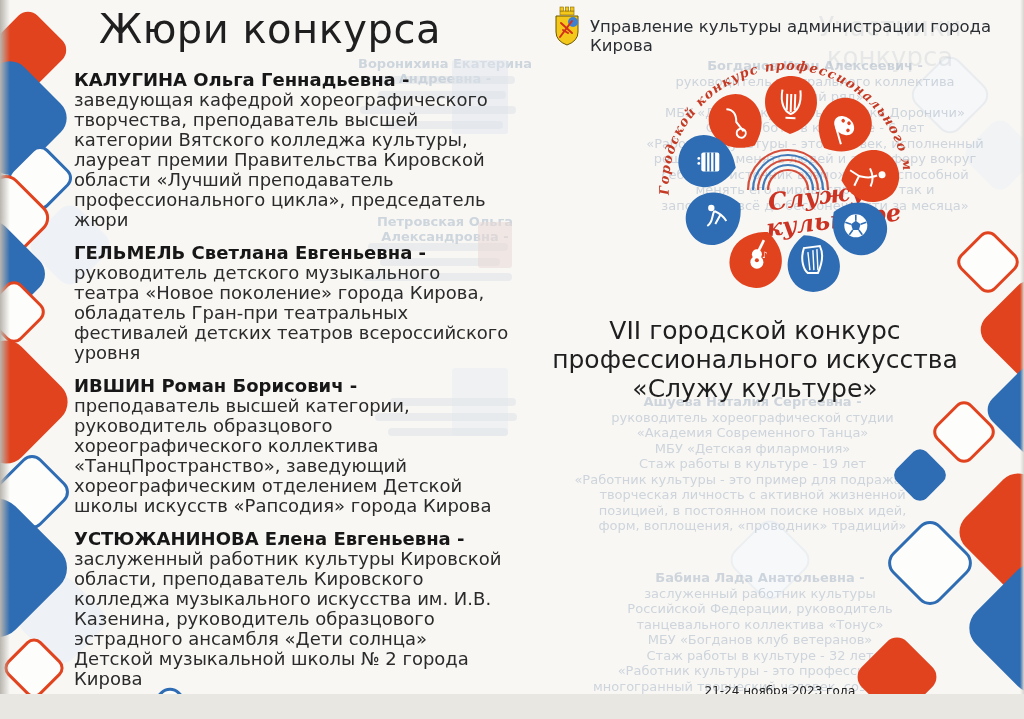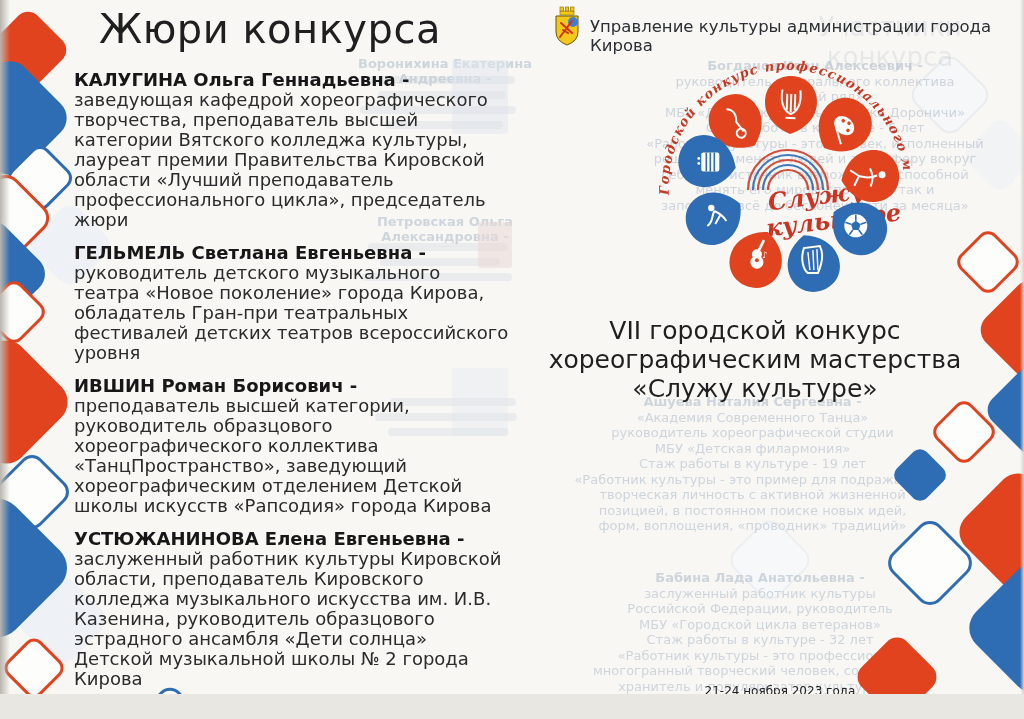--- a/index.html
+++ b/index.html
@@ -120,34 +120,35 @@
       <div class="gline">МБУ «Дворец культуры поселка Дороничи»</div>
       <div class="gline">Стаж работы в культуре - 6 лет</div>
       <div class="gline">«Работник культуры - это человек, исполненный</div>
       <div class="gline">решимости менять людей и атмосферу вокруг</div>
       <div class="gline">себя. Это источник возможности, способной</div>
       <div class="gline">менять его мировосприятие, так и</div>
       <div class="gline">заполнить всё до бесконечности за месяца»</div>
     </div>
   <div class="ghost" style="left:525px;top:394px;width:455px;">
       <div class="gline">Ашуева Наталия Сергеевна -</div>
+      <div class="gline">руководитель хореографической студии</div>
       <div class="gline">«Академия Современного Танца»</div>
-      <div class="gline">руководитель хореографической студии</div>
       <div class="gline">МБУ «Детская филармония»</div>
       <div class="gline">Стаж работы в культуре - 19 лет</div>
       <div class="gline">«Работник культуры - это пример для подражания,</div>
       <div class="gline">творческая личность с активной жизненной</div>
       <div class="gline">позицией, в постоянном поиске новых идей,</div>
       <div class="gline">форм, воплощения, «проводник» традиций»</div>
     </div>
   <div class="ghost" style="left:535px;top:570px;width:450px;">
       <div class="gline">Бабина Лада Анатольевна -</div>
       <div class="gline">заслуженный работник культуры</div>
       <div class="gline">Российской Федерации, руководитель</div>
-      <div class="gline">МБУ «Городской цикла ветеранов»</div>
+      <div class="gline">танцевального коллектива «Тонус»</div>
+      <div class="gline">МБУ «Богданов клуб ветеранов»</div>
       <div class="gline">Стаж работы в культуре - 32 лет</div>
       <div class="gline">«Работник культуры - это профессионал,</div>
       <div class="gline">многогранный творческий человек, созидатель,</div>
       <div class="gline">хранитель и популяризатор культурного</div>
       <div class="gline">и исторического наследия своей Вятской земли»</div>
     </div>
 
   <svg class="logo" viewBox="0 0 282 252">
     <defs>
       <path id="petal" d="M0,26 C-16,20 -26,8 -26,-6 C-26,-22 -14,-32 0,-32 C14,-32 26,-22 26,-6 C26,8 16,20 0,26 Z"></path>
@@ -239,21 +240,21 @@
         <rect x="-9" y="-10" width="18" height="19" rx="2" fill="#fff"></rect>
         <path d="M-4,-10 L-4,9 M0,-10 L0,9 M4,-10 L4,9" stroke="#2e6cb3" stroke-width="1.6"></path>
         <circle cx="-11.5" cy="-4" r="1.4" fill="#fff"></circle>
           <circle cx="-11.5" cy="1" r="1.4" fill="#fff"></circle>
         </g>
       </g>
   </svg>
 
   <div class="rtitle">
     <div>VII городской конкурс</div>
-    <div>хореографическим мастерства</div>
+    <div>профессионального искусства</div>
     <div>«Служу культуре»</div>
   </div>
 
   <div class="rdate">21-24 ноября 2023 года</div>
 
   <div class="d or" style="left:988px;top:262px;width:44px;height:44px;"></div>
   <div class="d fr" style="left:1030px;top:330px;width:80px;height:80px;"></div>
   <div class="d fb" style="left:1032px;top:410px;width:72px;height:72px;"></div>
   <div class="d or" style="left:964px;top:432px;width:44px;height:44px;"></div>
   <div class="d fb" style="left:920px;top:475px;width:42px;height:42px;"></div>

